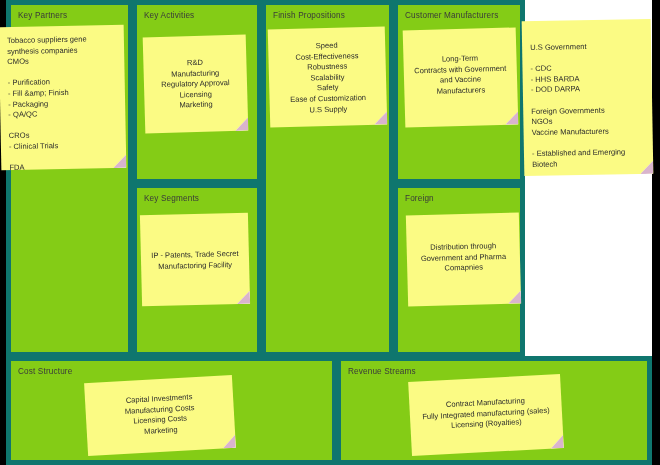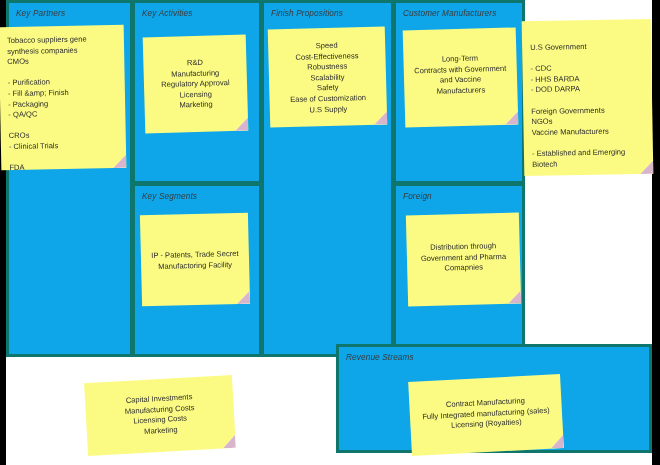--- a/index.html
+++ b/index.html
@@ -26,25 +26,24 @@
     position: absolute;
     left: 6px;
     top: 0px;
     width: 646px;
     height: 465px;
     background: #ffffff;
   }
 
   .panel {
     position: absolute;
-    background: #0ea5e9;
-    border: 3px solid #0f766e;
+    background: #84cc16;
+    border: 5px solid #0f766e;
     box-sizing: border-box;
     overflow: visible;
-    font-style: italic;
   }
 
   .panel-title {
     position: absolute;
     left: 7px;
     top: 6px;
     font-size: 8.2px;
     color: #3a3a3a;
     letter-spacing: 0.15px;
     white-space: nowrap;
@@ -126,22 +125,25 @@
 
     <div class="panel" style="left:387px; top:0px; width:132px; height:184px;">
       <div class="panel-title">Customer Manufacturers</div>
     </div>
 
     <div class="panel" style="left:387px; top:183px; width:132px; height:174px;">
       <div class="panel-title">Foreign</div>
     </div>
 
 
-
-    <div class="panel" style="left:330px; top:344px; width:316px; height:109px;">
+    <div class="panel" style="left:0px; top:356px; width:331px; height:109px;">
+      <div class="panel-title">Cost Structure</div>
+    </div>
+
+    <div class="panel" style="left:330px; top:356px; width:316px; height:109px;">
       <div class="panel-title">Revenue Streams</div>
     </div>
 
     <div class="note" style="left:-6px; top:26px; width:125px; height:143px; transform: rotate(-1.1deg);">
       <div class="note-inner">
         <div class="note-text left" style="top:9px;">Tobacco suppliers gene
 synthesis companies
 CMOs
 
 - Purification

